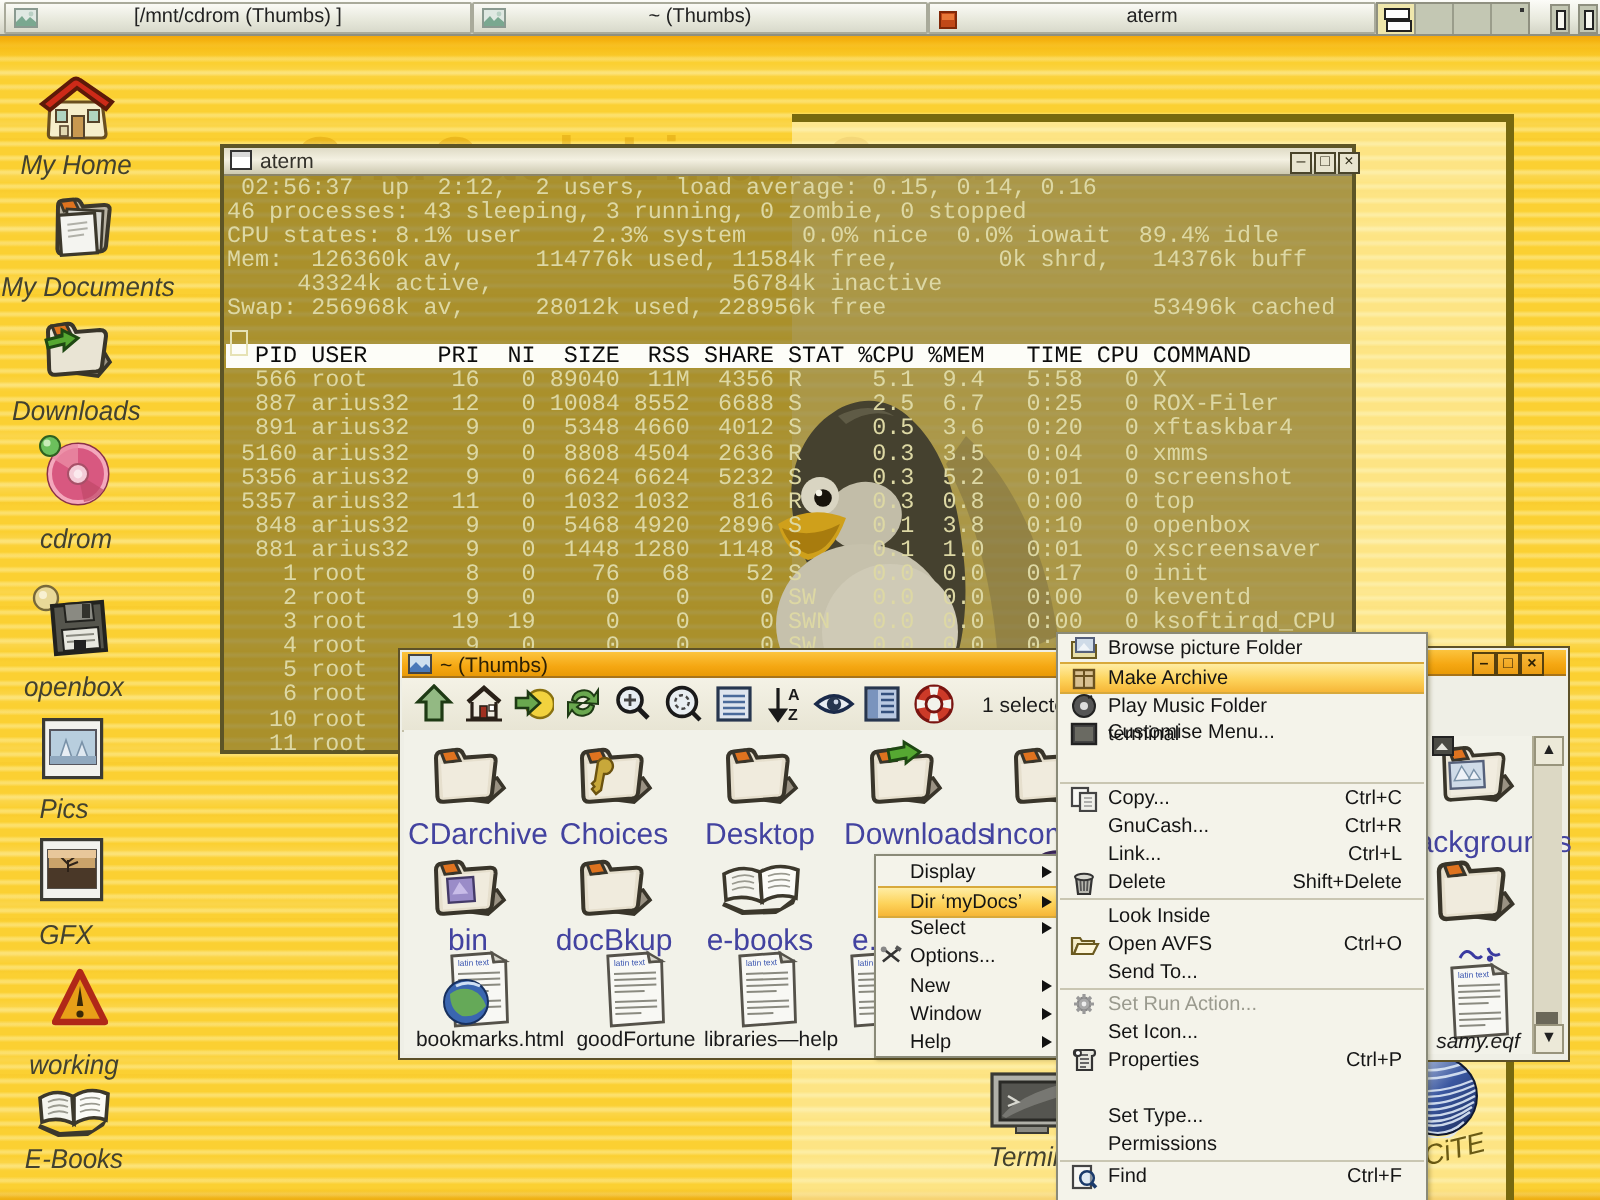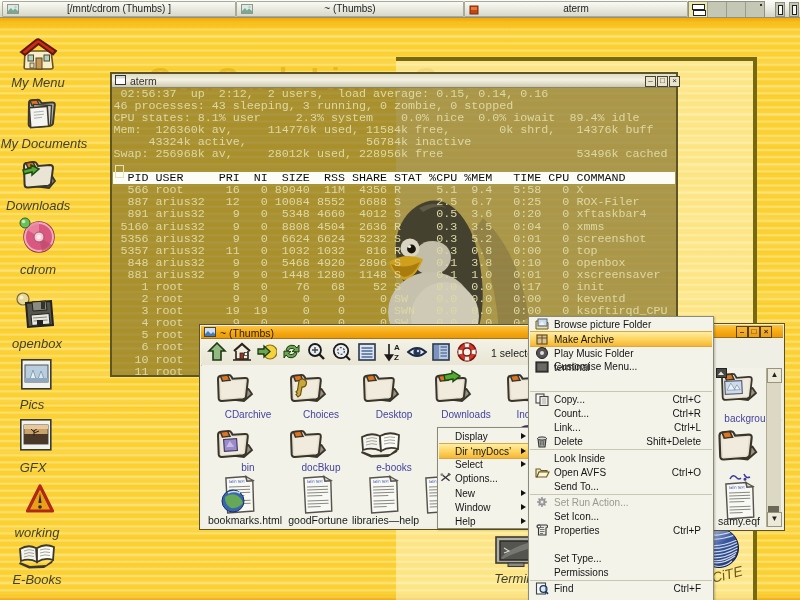--- a/index.html
+++ b/index.html
@@ -36,21 +36,21 @@
 #hdrband{left:1px;top:97.5px;width:562px;height:12.4px;background:#fdfdf8;}
 #cursor{left:3px;top:90.5px;width:7px;height:11px;border:1px solid #e6e2b5;}
 
 .rox{border:1px solid #5d5128;background:#efefe6;}
 .roxtitle{position:absolute;left:1px;top:1px;right:1px;height:12px;background:linear-gradient(180deg,#fcc43e,#f5a712 60%,#e99a06);border-bottom:1px solid #a8741a;font-size:10.5px;color:#2e2104;}
 .obtn{position:absolute;top:1px;width:10px;height:10px;border:1px solid #56400e;background:linear-gradient(180deg,#f7b83a,#ec9d13);color:#2e2104;font-size:8px;line-height:9px;text-align:center;font-weight:bold;}
 
 #thumbs{left:199px;top:324px;width:336px;height:204px;}
 #ttool{position:absolute;left:1px;top:14px;right:1px;height:26px;background:linear-gradient(180deg,#f4f2e6,#e8e5d4);border-bottom:1px solid #c4c0a8;}
 #tcontent{position:absolute;left:2px;top:40px;right:2px;bottom:2px;background:#f2f2e9;overflow:hidden;}
-.flabel{position:absolute;font-size:10px;color:#4343a0;text-align:center;white-space:nowrap;margin-left:14px;}
+.flabel{position:absolute;font-size:15px;color:#4343a0;text-align:center;white-space:nowrap;}
 .plabel{position:absolute;font-size:10.5px;color:#1a1a1a;text-align:center;white-space:nowrap;}
 
 #cdwin{left:706px;top:323px;width:77px;height:206px;}
 #cdcontent{position:absolute;left:3px;top:44px;width:57px;bottom:3px;background:#f2f2e9;}
 #cdscroll{position:absolute;right:3px;top:44px;width:14px;bottom:3px;background:#dcd8c4;border-left:1px solid #b0ac94;}
 .sbtn{position:absolute;left:0px;width:13px;height:13px;background:#ece9d8;border:1px solid #98947c;font-size:8px;line-height:12px;text-align:center;color:#222;}
 
 #submenu{left:437px;top:427px;width:91px;height:100px;background:#f4f3ea;border:1px solid #8a8a78;box-shadow:1px 1px 2px rgba(60,50,0,0.3);}
 #mainmenu{left:528px;top:316px;width:184px;height:284px;background:#f4f3ea;border:1px solid #8a8a78;border-bottom:none;box-shadow:1px 1px 2px rgba(60,50,0,0.3);}
 .mi{position:absolute;left:1px;right:1px;height:14px;font-size:10px;color:#141414;}
@@ -107,21 +107,21 @@
 
 <div id="deskicons">
     <svg class="abs" style="left:17px;top:37px" width="42" height="33" viewBox="0 0 42 33">
       <path d="M8 14 L34 14 L36 30 Q36 32 34 32 L9 32 Q7 32 7.2 30 Z" fill="#f6eecb" stroke="#6b5020" stroke-width="1.6"></path>
       <path d="M4 15 L19 3 Q21 1.5 23 3 L39 14 L36 17.5 L21.5 7 L8 18 Z" fill="#cd2a18" stroke="#5d1a08" stroke-width="2"></path>
       <rect x="11" y="18" width="5.5" height="6" fill="#b0d4c0" stroke="#55432a" stroke-width="1"></rect>
       <rect x="27" y="18" width="5.5" height="6" fill="#b0d4c0" stroke="#55432a" stroke-width="1"></rect>
       <rect x="19" y="21" width="6" height="11" fill="#c89850" stroke="#55432a" stroke-width="1"></rect>
       <rect x="13" y="26" width="4" height="5" fill="#e0d8b0" stroke="#55432a" stroke-width="0.8"></rect>
     </svg>
-    <div class="dlabel" style="left:8px;top:75px;width:60px;">My Menu</div>
+    <div class="dlabel" style="left:8px;top:75px;width:60px;">My Home</div>
     <svg class="abs" style="left:21px;top:96px" width="40" height="35" viewBox="0 0 40 35">
       <path d="M8 7 Q8 4.5 10.5 4.3 L16 3.8 Q18.5 3.4 19.5 5.5 L20.5 7.3 L31 6.5 Q34 6.3 33.8 9 L32 27 Q31.7 29.5 29 29.7 L11 31 Q8 31.3 7.7 28.5 Z" fill="#b8b2a2" stroke="#3c382c" stroke-width="2"></path>
       <path d="M9 4.8 L16 3.9 L18.3 8.6 L11 9.6 Z" fill="#df731f" stroke="#3c382c" stroke-width="1.4"></path>
       <rect x="12" y="9" width="18" height="20" fill="#d8d8d2" stroke="#3c382c" stroke-width="1.4" transform="rotate(3 21 19)"></rect>
       <rect x="9" y="11" width="18" height="20" fill="#f4f4f0" stroke="#3c382c" stroke-width="1.6" transform="rotate(-4 18 21)"></rect>
       <path d="M13 16 L23 15.5 M13 19 L23 18.5 M13 22 L21 21.5" stroke="#b0b0a8" stroke-width="1" transform="rotate(-4 18 21)"></path>
     </svg>
     <div class="dlabel" style="left:0px;top:136px;width:88px;">My Documents</div>
     <svg class="abs" style="left:19px;top:157px" width="39" height="34" viewBox="0 0 39 34">
       <path d="M7 28 L30 31 L36 24 L33 19 Z" fill="#9a9283" stroke="#39352a" stroke-width="1.8"></path>
@@ -303,21 +303,21 @@
         </g>
       </svg>
       <svg class="abs" style="left:10px;top:113px;" width="40" height="40" viewBox="0 0 40 40">
         <path d="M6 3 L26 1.5 L27 6 L33 5.5 L35 36 L9 38 Z" fill="#f8f8f4" stroke="#55524a" stroke-width="1.4" transform="skewX(-2)"></path>
         <path d="M26 1.5 L27 6 L33 5.5 Z" fill="#d8d6cc" stroke="#55524a" stroke-width="1.2"></path>
         <text x="9" y="8" font-size="4.2" fill="#3a55b0" font-family="Liberation Sans" transform="rotate(-2 9 8)">latin text</text>
         <g stroke="#8a8a80" stroke-width="1" transform="rotate(-2 9 12)">
           <path d="M9 12 L30 12 M9 15 L30 15 M9 18 L30 18 M9 21 L24 21 M9 26 L30 26 M9 29 L30 29 M9 32 L22 32"></path>
         </g>
       </svg>
-      <div class="plabel" style="left:-4px;top:147px;width:66px;">samy.eqf</div>
+      <div class="plabel" style="left:-4px;top:147px;width:66px;font-style:italic;">samy.eqf</div>
     </div>
  <div id="cdscroll">
    <div class="sbtn" style="top:0;">▲</div>
    <div style="position:absolute;left:1px;bottom:14px;width:11px;height:7px;background:#6b6859;"></div>
    <div class="sbtn" style="bottom:0;">▼</div>
  </div>
 </div>
 
 <div class="abs rox" id="thumbs">
  <div class="roxtitle">
@@ -565,21 +565,21 @@
     <div class="mi" style="top:74.5px">
       <svg class="ic" width="15" height="14" viewBox="0 0 16 14">
         <rect x="2" y="2" width="8" height="9" fill="#f8f8f4" stroke="#444" stroke-width="1.1"></rect>
         <rect x="6" y="4.5" width="8" height="9" fill="#f0f0ea" stroke="#444" stroke-width="1.1"></rect>
         <path d="M8 7 L12 7 M8 9 L12 9 M8 11 L12 11" stroke="#999" stroke-width="0.8"></path>
       </svg>
       <span class="t">Copy...</span>
       <span class="s">Ctrl+C</span>
     </div>
     <div class="mi" style="top:88.5px">
-      <span class="t">Count...</span>
+      <span class="t">GnuCash...</span>
       <span class="s">Ctrl+R</span>
     </div>
     <div class="mi" style="top:102.5px">
       <span class="t">Link...</span>
       <span class="s">Ctrl+L</span>
     </div>
     <div class="mi" style="top:116.5px">
       <svg class="ic" width="15" height="14" viewBox="0 0 16 14">
         <path d="M4 4.5 L12 4.5 L11 13 L5 13 Z" fill="#b8b8b0" stroke="#333" stroke-width="1.1"></path>
         <ellipse cx="8" cy="4.5" rx="4.5" ry="1.6" fill="#d8d8d0" stroke="#333" stroke-width="1"></ellipse>

